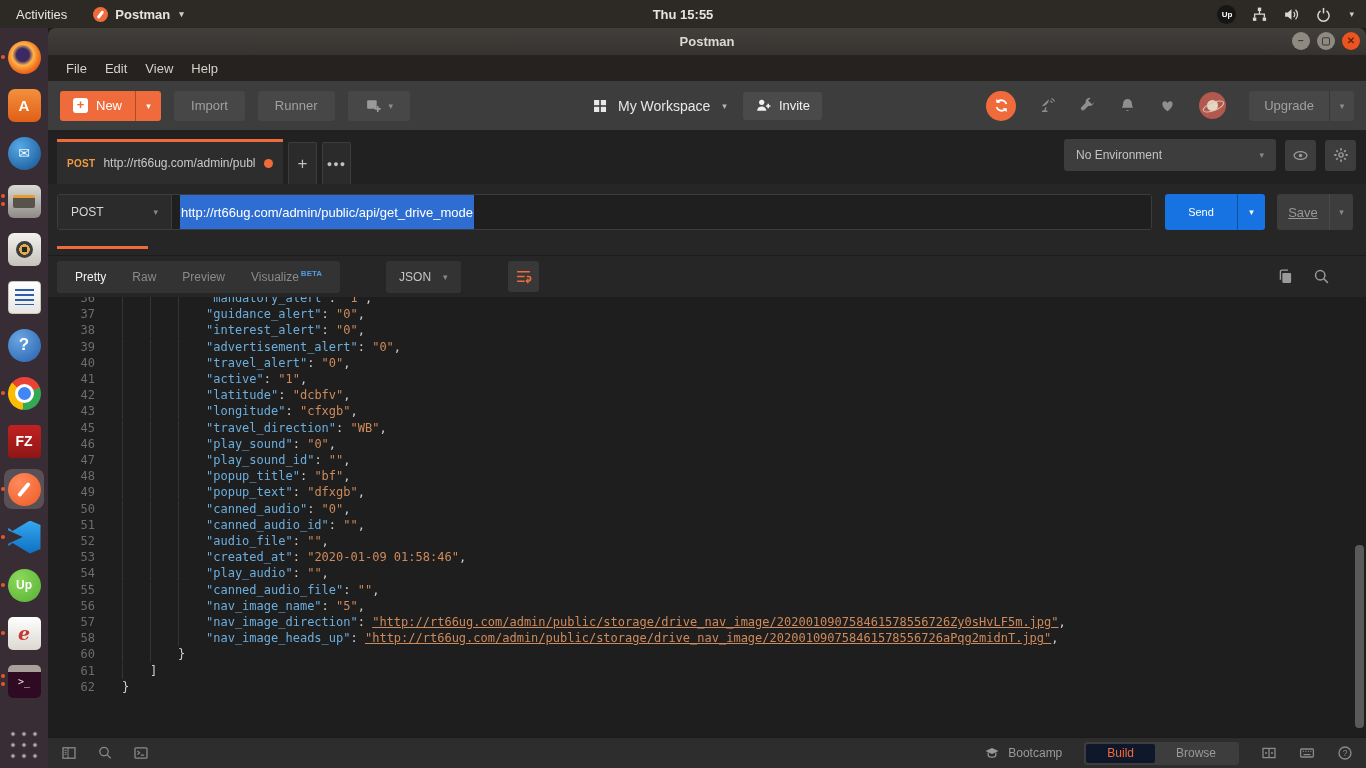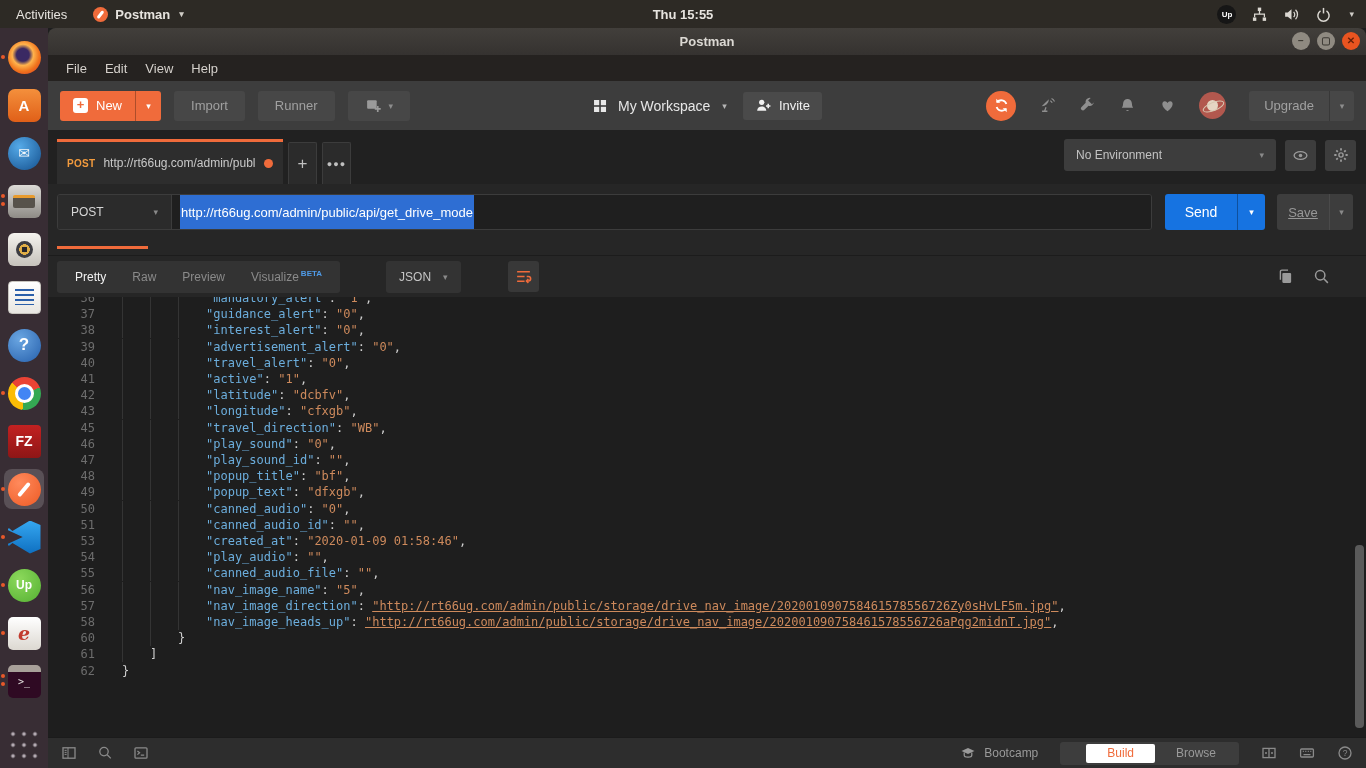--- a/index.html
+++ b/index.html
@@ -119,21 +119,21 @@
     display:flex; align-items:center; justify-content:center; }
   
   .requestrow { flex:0 0 56px; background:#262626; display:flex; align-items:center; padding:0 13px 0 9px; }
   .url-bar { flex:1; height:36px; display:flex; border:1px solid #3c3c3c; border-radius:3px; overflow:hidden; }
   .method-seg { width:114px; background:#2b2b2b; border-right:1px solid #3c3c3c; display:flex;
     align-items:center; padding:0 13px; color:#d6d6d6; font-size:12px; }
   .method-seg .caret { margin-left:auto; font-size:9px; color:#8a8a8a; }
   .url-input { flex:1; background:#1f1f1f; display:flex; align-items:center; padding:0 8px; font-size:13px; }
   .url-selected { background:#2e6ed3; color:#fff; padding:15px 1px; }
   .btn-send { display:flex; height:36px; margin-left:13px; }
-  .btn-send-main { width:72px; background:#1673e1; color:#fff; font-size:14px; border-radius:3px 0 0 3px;
+  .btn-send-main { width:72px; background:#1673e1; color:#fff; font-size:11px; border-radius:3px 0 0 3px;
     display:flex; align-items:center; justify-content:center; }
   .btn-send-caret { width:28px; background:#1673e1; border-left:1px solid rgba(0,0,0,.3);
     border-radius:0 3px 3px 0; display:flex; align-items:center; justify-content:center; color:#fff; font-size:9px; }
   .btn-save { display:flex; height:36px; margin-left:12px; }
   .btn-save-main { width:52px; background:#3d3d3d; color:#979797; font-size:13px; border-radius:3px 0 0 3px;
     display:flex; align-items:center; justify-content:center;text-decoration:underline; }
   .btn-save-caret { width:24px; background:#3d3d3d; border-left:1px solid #4a4a4a;
     border-radius:0 3px 3px 0; display:flex; align-items:center; justify-content:center; color:#8a8a8a; font-size:9px; }
   .ind-zone { flex:0 0 15px; background:#262626; position:relative; }
   .ind-line { position:absolute; left:9px; top:6px; width:91px; height:3px; background:#f06b3b; }
@@ -163,21 +163,21 @@
   .tok-link { text-decoration:underline; }
   .scroll-thumb { position:absolute; right:2px; top:248px; width:9px; height:183px; background:#5a5a5a; border-radius:4px; }
   
   .statusbar { flex:0 0 31px; background:#2d2d2d; border-top:1px solid #1b1b1b;
     display:flex; align-items:center; padding:0 13px; color:#9a9a9a; }
   .sb-left { display:flex; align-items:center; gap:20px; }
   .sb-right { margin-left:auto; display:flex; align-items:center; gap:22px; }
   .sb-bootcamp { display:flex; align-items:center; gap:8px; font-size:12px; color:#9a9a9a; }
   .toggle { display:flex; background:#3d3d3d; border-radius:3px; padding:2px; height:23px; }
   .seg { padding:0 21px; font-size:12px; display:flex; align-items:center; border-radius:2px; }
-  .seg.build { background:#ffffff; color:#f06b3b;margin-left:24px; }
+  .seg.build { background:#0f172a; color:#f06b3b; }
   .seg.browse { color:#9a9a9a; }
   .ic14 { width:16px; height:16px; display:flex; }
   svg { display:block; }
 </style>
 </head>
 <body>
 
 <div id="screen">
 
   <div class="topbar">
@@ -486,20 +486,21 @@
           <div class="code-line"><span class="ln">41</span><span class="lc"><span class="guide"></span><span class="guide"></span><span class="guide"></span><span class="tok-k">"active"</span><span class="tok-p">: </span><span class="tok-s">"1"</span><span class="tok-p">,</span></span></div>
           <div class="code-line"><span class="ln">42</span><span class="lc"><span class="guide"></span><span class="guide"></span><span class="guide"></span><span class="tok-k">"latitude"</span><span class="tok-p">: </span><span class="tok-s">"dcbfv"</span><span class="tok-p">,</span></span></div>
           <div class="code-line"><span class="ln">43</span><span class="lc"><span class="guide"></span><span class="guide"></span><span class="guide"></span><span class="tok-k">"longitude"</span><span class="tok-p">: </span><span class="tok-s">"cfxgb"</span><span class="tok-p">,</span></span></div>
           <div class="code-line"><span class="ln">45</span><span class="lc"><span class="guide"></span><span class="guide"></span><span class="guide"></span><span class="tok-k">"travel_direction"</span><span class="tok-p">: </span><span class="tok-s">"WB"</span><span class="tok-p">,</span></span></div>
           <div class="code-line"><span class="ln">46</span><span class="lc"><span class="guide"></span><span class="guide"></span><span class="guide"></span><span class="tok-k">"play_sound"</span><span class="tok-p">: </span><span class="tok-s">"0"</span><span class="tok-p">,</span></span></div>
           <div class="code-line"><span class="ln">47</span><span class="lc"><span class="guide"></span><span class="guide"></span><span class="guide"></span><span class="tok-k">"play_sound_id"</span><span class="tok-p">: </span><span class="tok-s">""</span><span class="tok-p">,</span></span></div>
           <div class="code-line"><span class="ln">48</span><span class="lc"><span class="guide"></span><span class="guide"></span><span class="guide"></span><span class="tok-k">"popup_title"</span><span class="tok-p">: </span><span class="tok-s">"bf"</span><span class="tok-p">,</span></span></div>
           <div class="code-line"><span class="ln">49</span><span class="lc"><span class="guide"></span><span class="guide"></span><span class="guide"></span><span class="tok-k">"popup_text"</span><span class="tok-p">: </span><span class="tok-s">"dfxgb"</span><span class="tok-p">,</span></span></div>
           <div class="code-line"><span class="ln">50</span><span class="lc"><span class="guide"></span><span class="guide"></span><span class="guide"></span><span class="tok-k">"canned_audio"</span><span class="tok-p">: </span><span class="tok-s">"0"</span><span class="tok-p">,</span></span></div>
           <div class="code-line"><span class="ln">51</span><span class="lc"><span class="guide"></span><span class="guide"></span><span class="guide"></span><span class="tok-k">"canned_audio_id"</span><span class="tok-p">: </span><span class="tok-s">""</span><span class="tok-p">,</span></span></div>
+          <div class="code-line"><span class="ln">52</span><span class="lc"><span class="guide"></span><span class="guide"></span><span class="guide"></span><span class="tok-k">"audio_file"</span><span class="tok-p">: </span><span class="tok-s">""</span><span class="tok-p">,</span></span></div>
           <div class="code-line"><span class="ln">53</span><span class="lc"><span class="guide"></span><span class="guide"></span><span class="guide"></span><span class="tok-k">"created_at"</span><span class="tok-p">: </span><span class="tok-s">"2020-01-09 01:58:46"</span><span class="tok-p">,</span></span></div>
           <div class="code-line"><span class="ln">54</span><span class="lc"><span class="guide"></span><span class="guide"></span><span class="guide"></span><span class="tok-k">"play_audio"</span><span class="tok-p">: </span><span class="tok-s">""</span><span class="tok-p">,</span></span></div>
           <div class="code-line"><span class="ln">55</span><span class="lc"><span class="guide"></span><span class="guide"></span><span class="guide"></span><span class="tok-k">"canned_audio_file"</span><span class="tok-p">: </span><span class="tok-s">""</span><span class="tok-p">,</span></span></div>
           <div class="code-line"><span class="ln">56</span><span class="lc"><span class="guide"></span><span class="guide"></span><span class="guide"></span><span class="tok-k">"nav_image_name"</span><span class="tok-p">: </span><span class="tok-s">"5"</span><span class="tok-p">,</span></span></div>
           <div class="code-line"><span class="ln">57</span><span class="lc"><span class="guide"></span><span class="guide"></span><span class="guide"></span><span class="tok-k">"nav_image_direction"</span><span class="tok-p">: </span><span class="tok-s tok-link">"http://rt66ug.com/admin/public/storage/drive_nav_image/202001090758461578556726Zy0sHvLF5m.jpg"</span><span class="tok-p">,</span></span></div>
           <div class="code-line"><span class="ln">58</span><span class="lc"><span class="guide"></span><span class="guide"></span><span class="guide"></span><span class="tok-k">"nav_image_heads_up"</span><span class="tok-p">: </span><span class="tok-s tok-link">"http://rt66ug.com/admin/public/storage/drive_nav_image/202001090758461578556726aPqg2midnT.jpg"</span><span class="tok-p">,</span></span></div>
           <div class="code-line"><span class="ln">60</span><span class="lc"><span class="guide"></span><span class="guide"></span><span class="tok-p">}</span></span></div>
           <div class="code-line"><span class="ln">61</span><span class="lc"><span class="guide"></span><span class="tok-p">]</span></span></div>
           <div class="code-line"><span class="ln">62</span><span class="lc"><span class="tok-p">}</span></span></div>
         </div>

